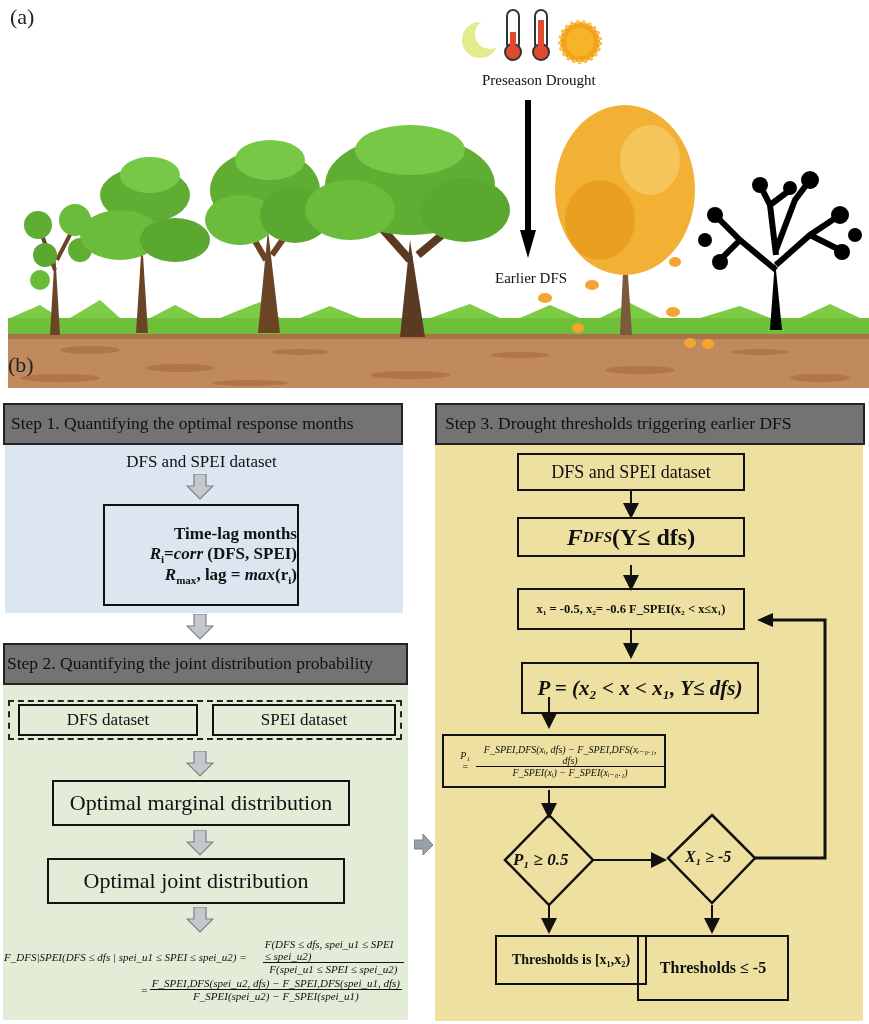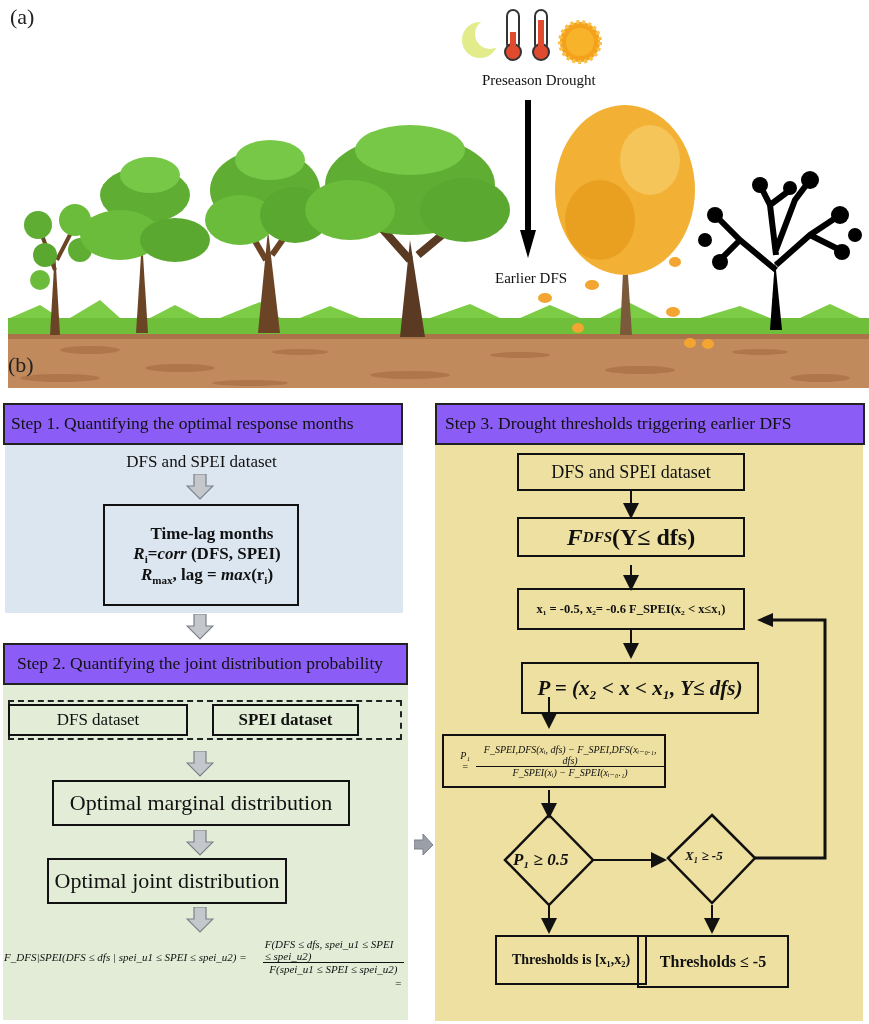--- a/index.html
+++ b/index.html
@@ -3,21 +3,21 @@
 <meta charset="utf-8">
 <style>
   * { box-sizing: border-box; margin: 0; padding: 0; }
   body { width: 869px; height: 1024px; background: #ffffff; position: relative; overflow: hidden;
          font-family: "Liberation Serif", "DejaVu Serif", serif; color: #111; }
   .abs { position: absolute; }
   .panel-label { font-size: 22px; color: #222; }
   
   #scene { left: 0; top: 0; width: 869px; height: 390px; }
   
-  .step-head { background: #8b5cf6; border: 2.5px solid #222; font-size: 17.5px; line-height: 36px;
+  .step-head { background: #737373; border: 2.5px solid #222; font-size: 17.5px; line-height: 36px;
                padding-left: 6px; white-space: nowrap; overflow: hidden; }
   .box { border: 2.5px solid #111; display: flex; align-items: center; justify-content: center;
          text-align: center; }
   .bold { font-weight: bold; }
   .ital { font-style: italic; }
   sub { font-size: 0.65em; }
   .arrow-gray { position: absolute; }
   .frac { display: inline-flex; flex-direction: column; align-items: center; vertical-align: middle; }
   .frac .num { border-bottom: 1px solid #111; padding: 0 2px; }
   .frac .den { padding: 0 2px; }
@@ -153,59 +153,63 @@
   <div class="abs" style="left:482px;top:72px;font-size:15px;">Preseason Drought</div>
   <div class="abs" style="left:495px;top:270px;font-size:15px;">Earlier DFS</div>
 </div>
 
 <div class="abs" style="left:5px;top:413px;width:398px;height:200px;background:#dce6f0;"></div>
 <div class="abs step-head" style="left:3px;top:403px;width:400px;height:42px;">Step 1. Quantifying the optimal response months</div>
 <div class="abs" style="left:0;top:452px;width:403px;text-align:center;font-size:17px;">DFS and SPEI dataset</div>
 <svg class="arrow-gray" style="left:186px;top:474px;" width="28" height="26">
     <path d="M8 0 H20 V12 H27 L14 25 L1 12 H8 Z" fill="#c4c8cc" stroke="#7c8088" stroke-width="1.2"></path>
   </svg>
-<div class="abs box" style="left:103px;top:504px;width:196px;height:102px;flex-direction:column;align-items:center;padding-left:12px;font-size:17px;">
+<div class="abs box" style="left:103px;top:504px;width:196px;height:102px;flex-direction:column;align-items:flex-end;padding-left:12px;font-size:17px;">
   <div class="bold" style="padding-left:10px;">Time-lag months</div>
   <div class="bold">
     <span class="ital">R</span><sub>i</sub><span>=</span><span class="ital">corr</span><span> (DFS, SPEI)</span>
   </div>
   <div class="bold">
     <span class="ital">R</span><sub>max</sub><span>, lag = </span><span class="ital">max</span><span>(r</span><sub>i</sub><span>)</span>
   </div>
 </div>
 <svg class="arrow-gray" style="left:186px;top:614px;" width="28" height="26">
     <path d="M8 0 H20 V12 H27 L14 25 L1 12 H8 Z" fill="#c4c8cc" stroke="#7c8088" stroke-width="1.2"></path>
   </svg>
 
 <div class="abs" style="left:3px;top:680px;width:405px;height:340px;background:#e2ecd6;"></div>
-<div class="abs step-head" style="left:3px;top:643px;width:405px;height:42px;padding-left:12px;">Step 2. Quantifying the joint distribution probability</div>
+<div class="abs step-head" style="left:3px;top:643px;width:405px;height:42px;padding-left:2px;">Step 2. Quantifying the joint distribution probability</div>
 <div class="abs" style="left:8px;top:700px;width:394px;height:40px;border:2.5px dashed #222;"></div>
-<div class="abs box" style="left:8px;top:704px;width:180px;height:32px;font-size:17px;">DFS dataset</div>
-<div class="abs box" style="left:212px;top:704px;width:147px;height:32px;font-size:17px;font-weight:bold;">SPEI dataset</div>
+<div class="abs box" style="left:18px;top:704px;width:180px;height:32px;font-size:17px;">DFS dataset</div>
+<div class="abs box" style="left:212px;top:704px;width:184px;height:32px;font-size:17px;">SPEI dataset</div>
 <svg class="arrow-gray" style="left:186px;top:751px;" width="28" height="26">
     <path d="M8 0 H20 V12 H27 L14 25 L1 12 H8 Z" fill="#c4c8cc" stroke="#7c8088" stroke-width="1.2"></path>
   </svg>
 <div class="abs box" style="left:52px;top:780px;width:298px;height:46px;font-size:22px;">Optimal marginal distribution</div>
 <svg class="arrow-gray" style="left:186px;top:830px;" width="28" height="26">
     <path d="M8 0 H20 V12 H27 L14 25 L1 12 H8 Z" fill="#c4c8cc" stroke="#7c8088" stroke-width="1.2"></path>
   </svg>
-<div class="abs box" style="left:47px;top:858px;width:240px;height:46px;font-size:22px;">Optimal joint distribution</div>
+<div class="abs box" style="left:47px;top:858px;width:298px;height:46px;font-size:22px;">Optimal joint distribution</div>
 <svg class="arrow-gray" style="left:186px;top:907px;" width="28" height="26">
     <path d="M8 0 H20 V12 H27 L14 25 L1 12 H8 Z" fill="#c4c8cc" stroke="#7c8088" stroke-width="1.2"></path>
   </svg>
 <div class="abs ital" style="left:4px;top:938px;width:400px;font-size:11px;">
   <div style="display:flex;align-items:center;">
     <span style="white-space:nowrap;">F_DFS|SPEI(DFS ≤ dfs | spei_u1 ≤ SPEI ≤ spei_u2) =</span>
     <span class="frac" style="margin-left:16px;">
         <span class="num">F(DFS ≤ dfs, spei_u1 ≤ SPEI ≤ spei_u2)</span>
         <span class="den">F(spei_u1 ≤ SPEI ≤ spei_u2)</span>
       </span>
   </div>
   <div style="display:flex;align-items:center;justify-content:flex-end;margin-top:2px;padding-right:2px;">
     <span>=</span>
+    <span class="frac" style="margin-left:2px;">
+        <span class="num">F_SPEI,DFS(spei_u2, dfs) − F_SPEI,DFS(spei_u1, dfs)</span>
+        <span class="den">F_SPEI(spei_u2) − F_SPEI(spei_u1)</span>
+      </span>
   </div>
 </div>
 
 <svg class="arrow-gray" style="left:414px;top:834px;" width="20" height="22">
     <path d="M0 6 H9 V0 L19 11 L9 21 V15 H0 Z" fill="#9aa0a8" stroke="#7c8088" stroke-width="1"></path>
   </svg>
 
 <div class="abs" style="left:435px;top:445px;width:428px;height:576px;background:#ede0a0;"></div>
 <div class="abs step-head" style="left:435px;top:403px;width:430px;height:42px;padding-left:8px;">Step 3. Drought thresholds triggering earlier DFS</div>
 
@@ -238,15 +242,15 @@
 <div class="abs box bold" style="left:517px;top:588px;width:228px;height:42px;font-size:12.5px;">x₁ = -0.5, x₂= -0.6 F_SPEI(x₂ &lt; x≤x₁)</div>
 <div class="abs box bold ital" style="left:521px;top:662px;width:238px;height:52px;font-size:21px;">P = (x₂ &lt; x  &lt; x₁, Y≤ dfs)</div>
 <div class="abs box ital" style="left:442px;top:734px;width:224px;height:54px;font-size:10px;justify-content:flex-start;padding-left:12px;">
   <span style="margin-right:2px;">P₁ =</span>
   <span class="frac">
       <span class="num">F_SPEI,DFS(xᵢ, dfs) − F_SPEI,DFS(xᵢ₋₀.₁, dfs)</span>
       <span class="den">F_SPEI(xᵢ) − F_SPEI(xᵢ₋₀.₁)</span>
     </span>
 </div>
 <div class="abs bold ital" style="left:513px;top:850px;font-size:17px;">P₁ ≥ 0.5</div>
-<div class="abs bold ital" style="left:685px;top:848px;font-size:13px;">X₁ ≥ -5</div>
+<div class="abs bold ital" style="left:685px;top:848px;font-size:16px;">X₁ ≥ -5</div>
 <div class="abs box bold" style="left:463px;top:935px;width:152px;height:50px;font-size:14px;margin-left:32px;">Thresholds is [x₁,x₂)</div>
-<div class="abs box bold" style="left:637px;top:935px;width:152px;height:53px;font-size:16px;">Thresholds ≤ -5</div>
+<div class="abs box bold" style="left:637px;top:935px;width:152px;height:66px;font-size:16px;">Thresholds ≤ -5</div>
 
 </body></html>

